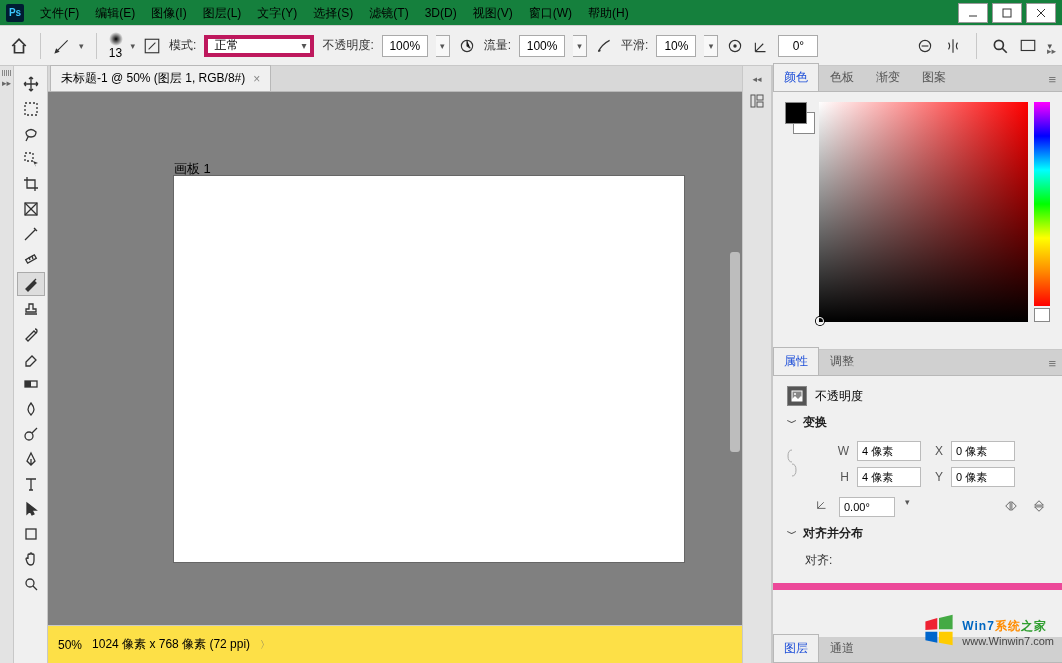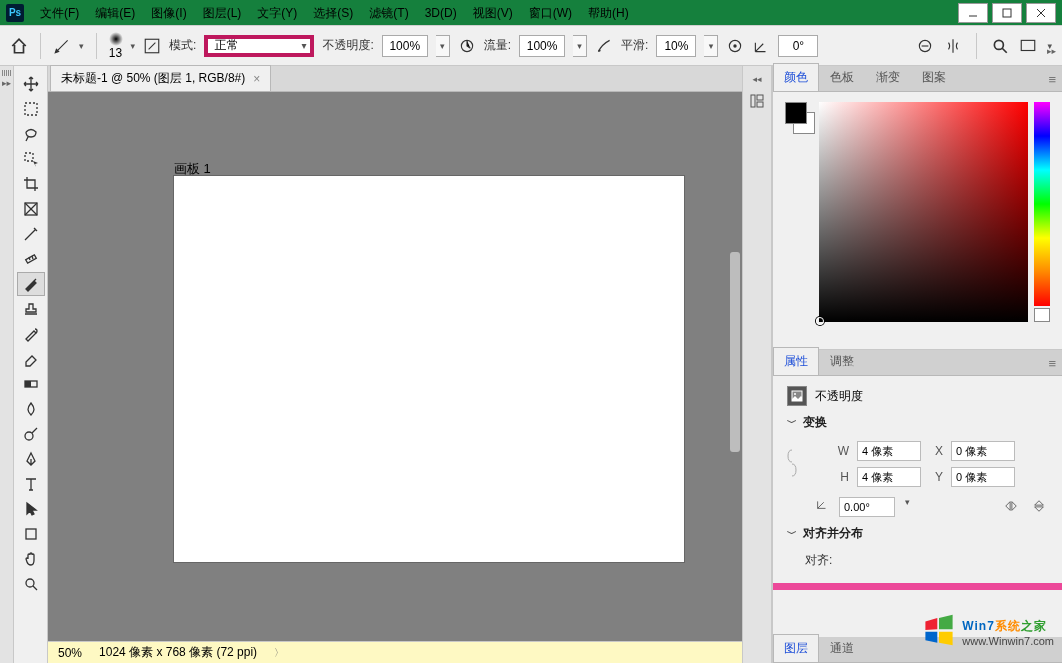--- a/index.html
+++ b/index.html
@@ -38,21 +38,21 @@
 
 
 .docarea { flex:1; display:flex; flex-direction:column; background:#f0f0f0; min-width:0; }
 .tabbar { height:26px; background:#d8d8d8; display:flex; align-items:flex-end; border-bottom:1px solid #b8b8b8; padding-left:2px; }
 .tab { background:#f0f0f0; border:1px solid #b8b8b8; border-bottom:none; padding:4px 10px; display:flex; align-items:center; gap:8px; font-size:11px; }
 .tab .x { color:#888; cursor:pointer; }
 .canvaswrap { flex:1; background:#808080; position:relative; overflow:hidden; }
 .artlabel { position:absolute; left:126px; top:68px; font-weight:normal; color:#000; font-size:13px; }
 .artboard { position:absolute; left:126px; top:84px; width:510px; height:386px; background:#fff; box-shadow:0 0 0 1px rgba(0,0,0,.2); }
 .vscroll { position:absolute; right:2px; top:160px; width:10px; height:200px; background:#bdbdbd; border-radius:3px; }
-.statusbar { height:22px; background:#fef9c3; border-top:1px solid #c8c8c8; display:flex; align-items:center; padding:0 10px; gap:17px; font-size:11px; }
+.statusbar { height:38px; background:#fde047; border-top:1px solid #c8c8c8; display:flex; align-items:center; padding:0 10px; gap:10px; font-size:11px; }
 .statusbar .chev { color:#666; font-size:10px; }
 
 
 .rstrip { width:30px; background:#e3e3e3; border-left:1px solid #c8c8c8; border-right:1px solid #c8c8c8; display:flex; flex-direction:column; align-items:center; padding-top:8px; gap:6px; }
 .rstrip .ric { width:22px; height:22px; display:flex; align-items:center; justify-content:center; color:#555; }
 .panels { width:290px; background:#f0f0f0; display:flex; flex-direction:column; border-left:1px solid #c8c8c8; }
 
 .panel-tabs { height:26px; background:#d0d0d0; display:flex; align-items:flex-end; border-bottom:1px solid #b8b8b8; position:relative; }
 .ptab { padding:5px 10px; color:#555; font-size:12px; border:1px solid transparent; border-bottom:none; }
 .ptab.active { background:#f0f0f0; border-color:#b8b8b8; color:#1d4ed8; }

